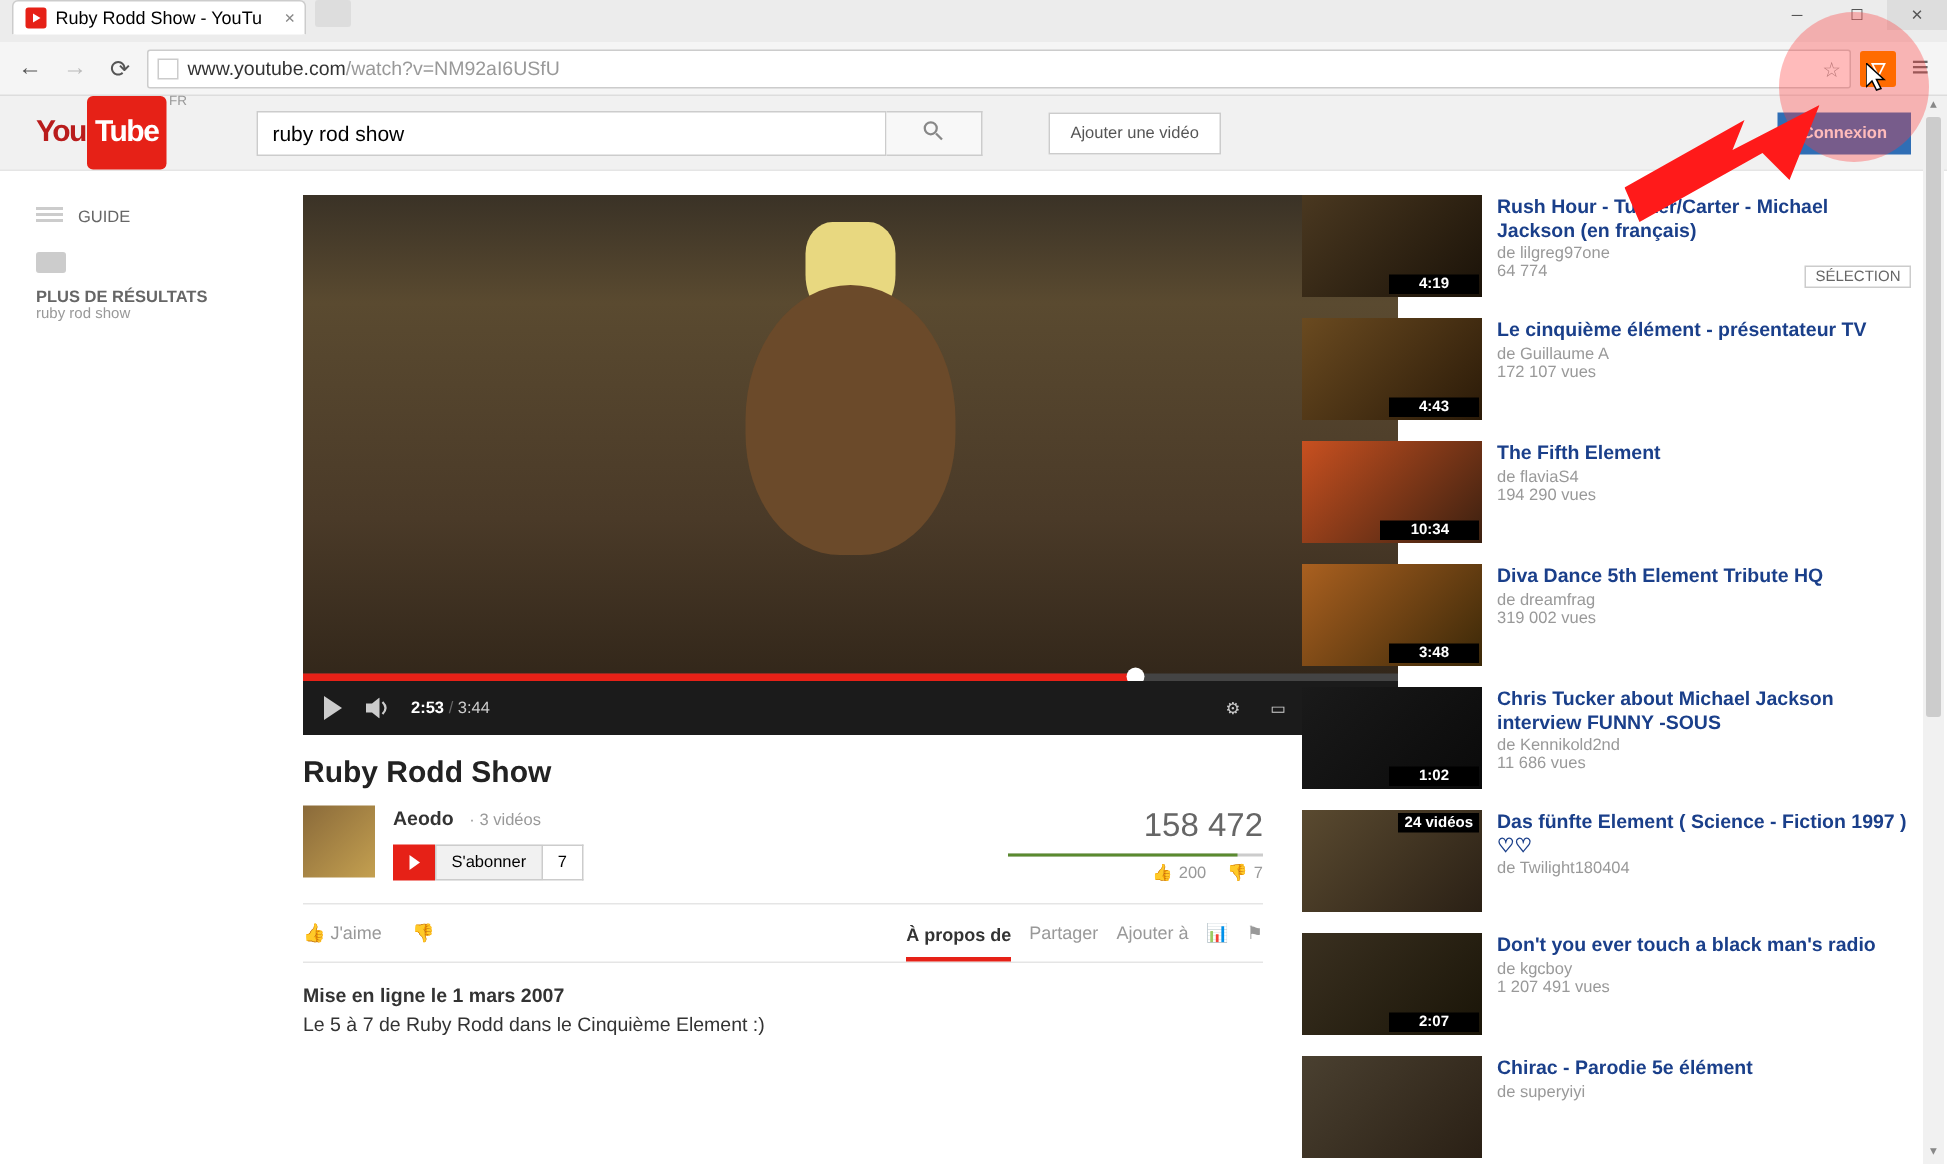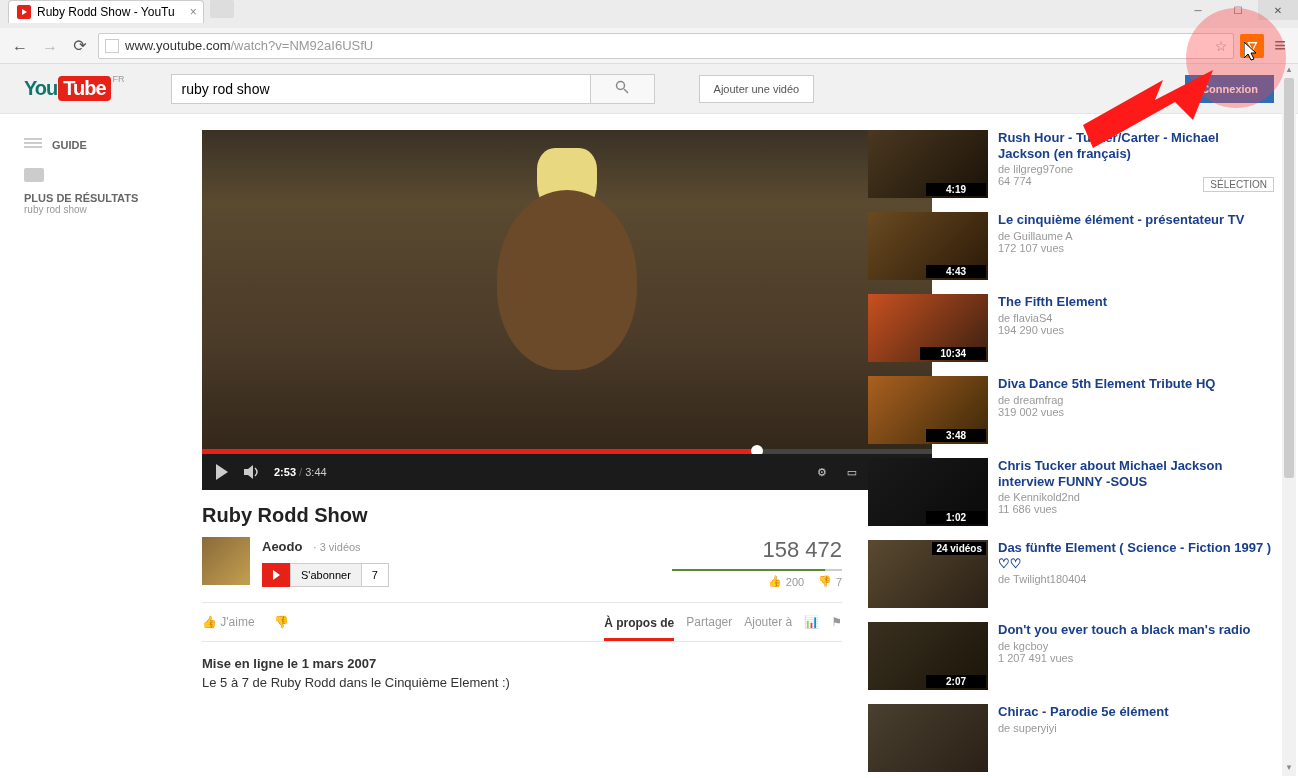--- a/index.html
+++ b/index.html
@@ -30,33 +30,33 @@
 .ext-btn { width: 24px; height: 24px; background: #ff6b00; border-radius: 2px; display: flex; align-items: center; justify-content: center; color: #fff; font-weight: bold; font-size: 12px; position: relative; z-index: 20; }
 .menu-btn { font-size: 20px; color: #666; padding: 0 4px; }
 
 
 .highlight-circle { position: absolute; top: 8px; right: 12px; width: 100px; height: 100px; background: rgba(255,60,60,0.35); border-radius: 50%; z-index: 10; pointer-events: none; }
 .red-arrow { position: absolute; top: 70px; right: 85px; z-index: 11; pointer-events: none; }
 
 
 .yt-header { height: 50px; background: #f1f1f1; border-bottom: 1px solid #e5e5e5; display: flex; align-items: center; padding: 0 24px; gap: 20px; }
 .yt-logo { display: flex; align-items: center; gap: 1px; font-size: 20px; position: relative; }
-.yt-logo-you { font-weight: bold; color: #0f766e; letter-spacing: -1px; }
-.yt-logo-tube { background: #e62117; color: #fff; font-weight: bold; padding: 1px 5px; border-radius: 4px; letter-spacing: -1px; }
+.yt-logo-you { font-weight: bold; color: #b91c1c; letter-spacing: -1px; }
+.yt-logo-tube { background: #e62117; color: #fff; font-weight: bold; padding: 13px 5px; border-radius: 4px; letter-spacing: -1px; }
 .yt-logo-region { font-size: 9px; color: #999; position: absolute; top: -2px; right: -14px; }
 .yt-search { display: flex; margin-left: 40px; }
 .yt-search-input { width: 420px; height: 30px; border: 1px solid #ccc; padding: 0 10px; font-size: 14px; }
 .yt-search-btn { width: 64px; height: 30px; border: 1px solid #ccc; border-left: none; background: #f8f8f8; color: #666; }
 .yt-upload-btn { margin-left: 24px; height: 28px; padding: 0 14px; background: #fff; border: 1px solid #ccc; font-size: 11px; color: #555; }
 .yt-signin { margin-left: auto; height: 28px; padding: 0 16px; background: #2f6eb5; color: #fff; border: none; font-size: 11px; font-weight: bold; }
 
 
 .content { display: flex; padding: 16px 24px 0 24px; gap: 8px; height: calc(100% - 114px); overflow-y: auto; }
 .left-col { width: 170px; flex-shrink: 0; }
-.guide-item { display: flex; align-items: center; gap: 10px; padding: 8px 0; font-size: 11px; color: #666; font-weight: bold; }
+.guide-item { display: flex; align-items: center; gap: 10px; padding: 8px 0; font-size: 11px; color: #666; font-weight: normal; }
 .guide-icon { width: 18px; height: 14px; }
 .guide-lines { display: flex; flex-direction: column; gap: 2px; }
 .guide-lines span { display: block; width: 18px; height: 2px; background: #ccc; }
 .results-item { display: flex; gap: 10px; padding: 6px 0; flex-direction: column; }
 .results-icon { width: 20px; height: 14px; background: #ccc; border-radius: 2px; margin-top: 2px; }
 .results-text { font-size: 11px; }
 .results-title { color: #666; font-weight: bold; }
 .results-sub { color: #999; font-size: 10px; }
 
 .main-col { width: 640px; flex-shrink: 0; }

